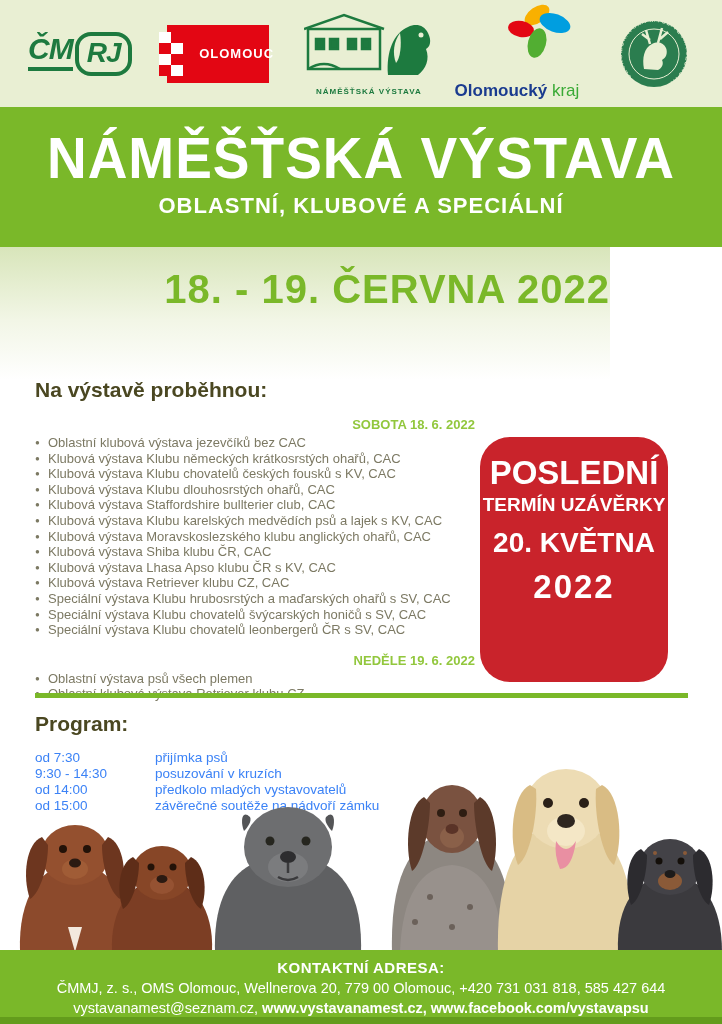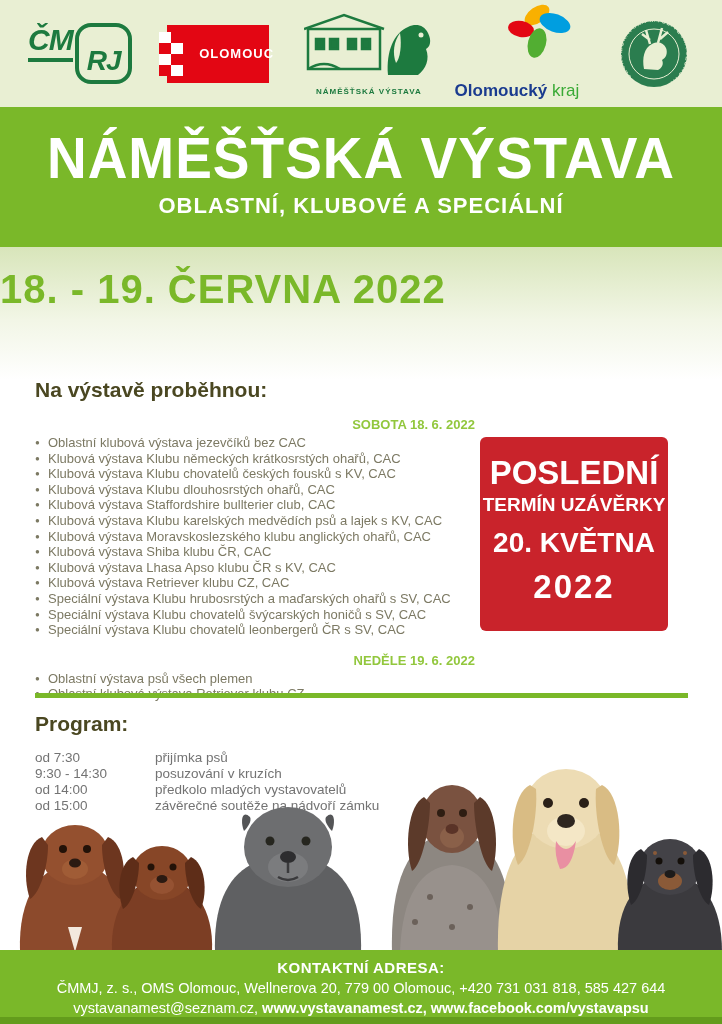--- a/index.html
+++ b/index.html
@@ -12,21 +12,21 @@
   .logo-bar{
     position:absolute; top:0; left:0; width:722px; height:107px;
     background:#e9efd3; display:flex; align-items:center;
     justify-content:space-between; padding:0 28px;
   }
   .logo{ display:flex; flex-direction:column; align-items:center; }
   .cmmj-logo{ color:#1d7a3f; font-weight:bold; font-style:italic;
     font-size:30px; display:flex; align-items:center; letter-spacing:-1px;}
   .cmmj-logo .cm{ border-bottom:4px solid #1d7a3f; padding-bottom:1px;}
   .cmmj-logo .rj{
-    border:4px solid #1d7a3f; border-radius:16px; padding:18px 8px 3px 8px;
+    border:4px solid #1d7a3f; border-radius:16px; padding:1px 8px 3px 8px;
     margin-left:2px; font-size:28px;
   }
   .olomouc-logo{
     width:102px; height:58px; background:#e30613; display:flex;
     align-items:center; position:relative;
   }
   .olomouc-checker{
     position:absolute; left:-8px; top:7px; width:24px; height:44px;
     display:grid; grid-template-columns:1fr 1fr; grid-template-rows:repeat(4,1fr);
   }
@@ -44,52 +44,52 @@
   
   .banner{
     position:absolute; top:107px; left:0; width:722px; height:140px;
     background:#7ab829; color:#fff; text-align:center;
   }
   .banner-title{ font-size:55px; font-weight:bold; letter-spacing:1px;
     line-height:1; padding-top:23px; transform:scaleY(1.05); }
   .banner-sub{ font-size:22px; font-weight:bold; letter-spacing:1px; margin-top:8px; }
   
   .date-band{
-    position:absolute; top:247px; left:0; width:722px; height:133px;
+    position:absolute; top:247px; left:0; width:610px; height:133px;
     background:linear-gradient(#d8e5ba 0%, #f2f6e6 55%, #ffffff 100%);
-    text-align:left; color:#7ab829;
+    text-align:right; color:#7ab829;
   }
   .date-line1{ font-size:40px; font-weight:bold; padding-top:20px; letter-spacing:1px;}
   .date-line2{ font-size:29px; font-weight:bold; margin-top:6px; letter-spacing:1px;}
   
   .events{ position:absolute; top:378px; left:35px; width:440px; }
   .section-heading{ font-size:21px; font-weight:bold; color:#4a4721; }
   .day-label{ font-size:13px; font-weight:bold; color:#92c73d; margin-top:15px;text-align:right; }
   .event-list{ list-style:none; margin-top:3px; }
   .event-list li{
     font-size:13px; line-height:15.6px; color:#7c7963; padding-left:13px; position:relative;
   }
   .event-list li::before{
     content:"●"; position:absolute; left:0; top:0; font-size:8px; line-height:15.6px;
   }
   
   .badge{
-    position:absolute; left:480px; top:437px; width:188px; height:194px;
-    background:#c9232b; border-radius:6px; color:#fff; text-align:center;
+    position:absolute; left:480px; top:437px; width:188px; height:245px;
+    background:#c9232b; border-radius:30px; color:#fff; text-align:center;
   }
   .badge-l1{ font-size:33px; font-weight:bold; padding-top:17px; }
   .badge-l2{ font-size:19px; font-weight:bold; margin-top:2px; }
   .badge-l3{ font-size:28px; font-weight:bold; margin-top:11px; }
   .badge-l4{ font-size:33px; font-weight:bold; margin-top:9px; letter-spacing:2px;}
   
   .divider{ position:absolute; top:693px; left:35px; width:653px; height:5px;
     background:#7ab829; }
   .program{ position:absolute; top:712px; left:35px; width:440px; }
   .program-rows{ margin-top:14px; }
-  .program-row{ display:flex; font-size:13.5px; line-height:16px; color:#737373;align-items:center; }
+  .program-row{ display:flex; font-size:13.5px; line-height:16px; color:#3b82f6;align-items:center; }
   .program-time{ width:120px; flex:none; }
   
   .dogs{ position:absolute; left:0; top:757px; width:722px; height:195px; }
   
   .footer{
     position:absolute; top:950px; left:0; width:722px; height:74px;
     background:#7ab829; border-bottom:7px solid #639c1c;
     color:#fff; text-align:center;
   }
   .footer-heading{ font-size:15px; font-weight:bold; padding-top:9px; letter-spacing:.5px;}

